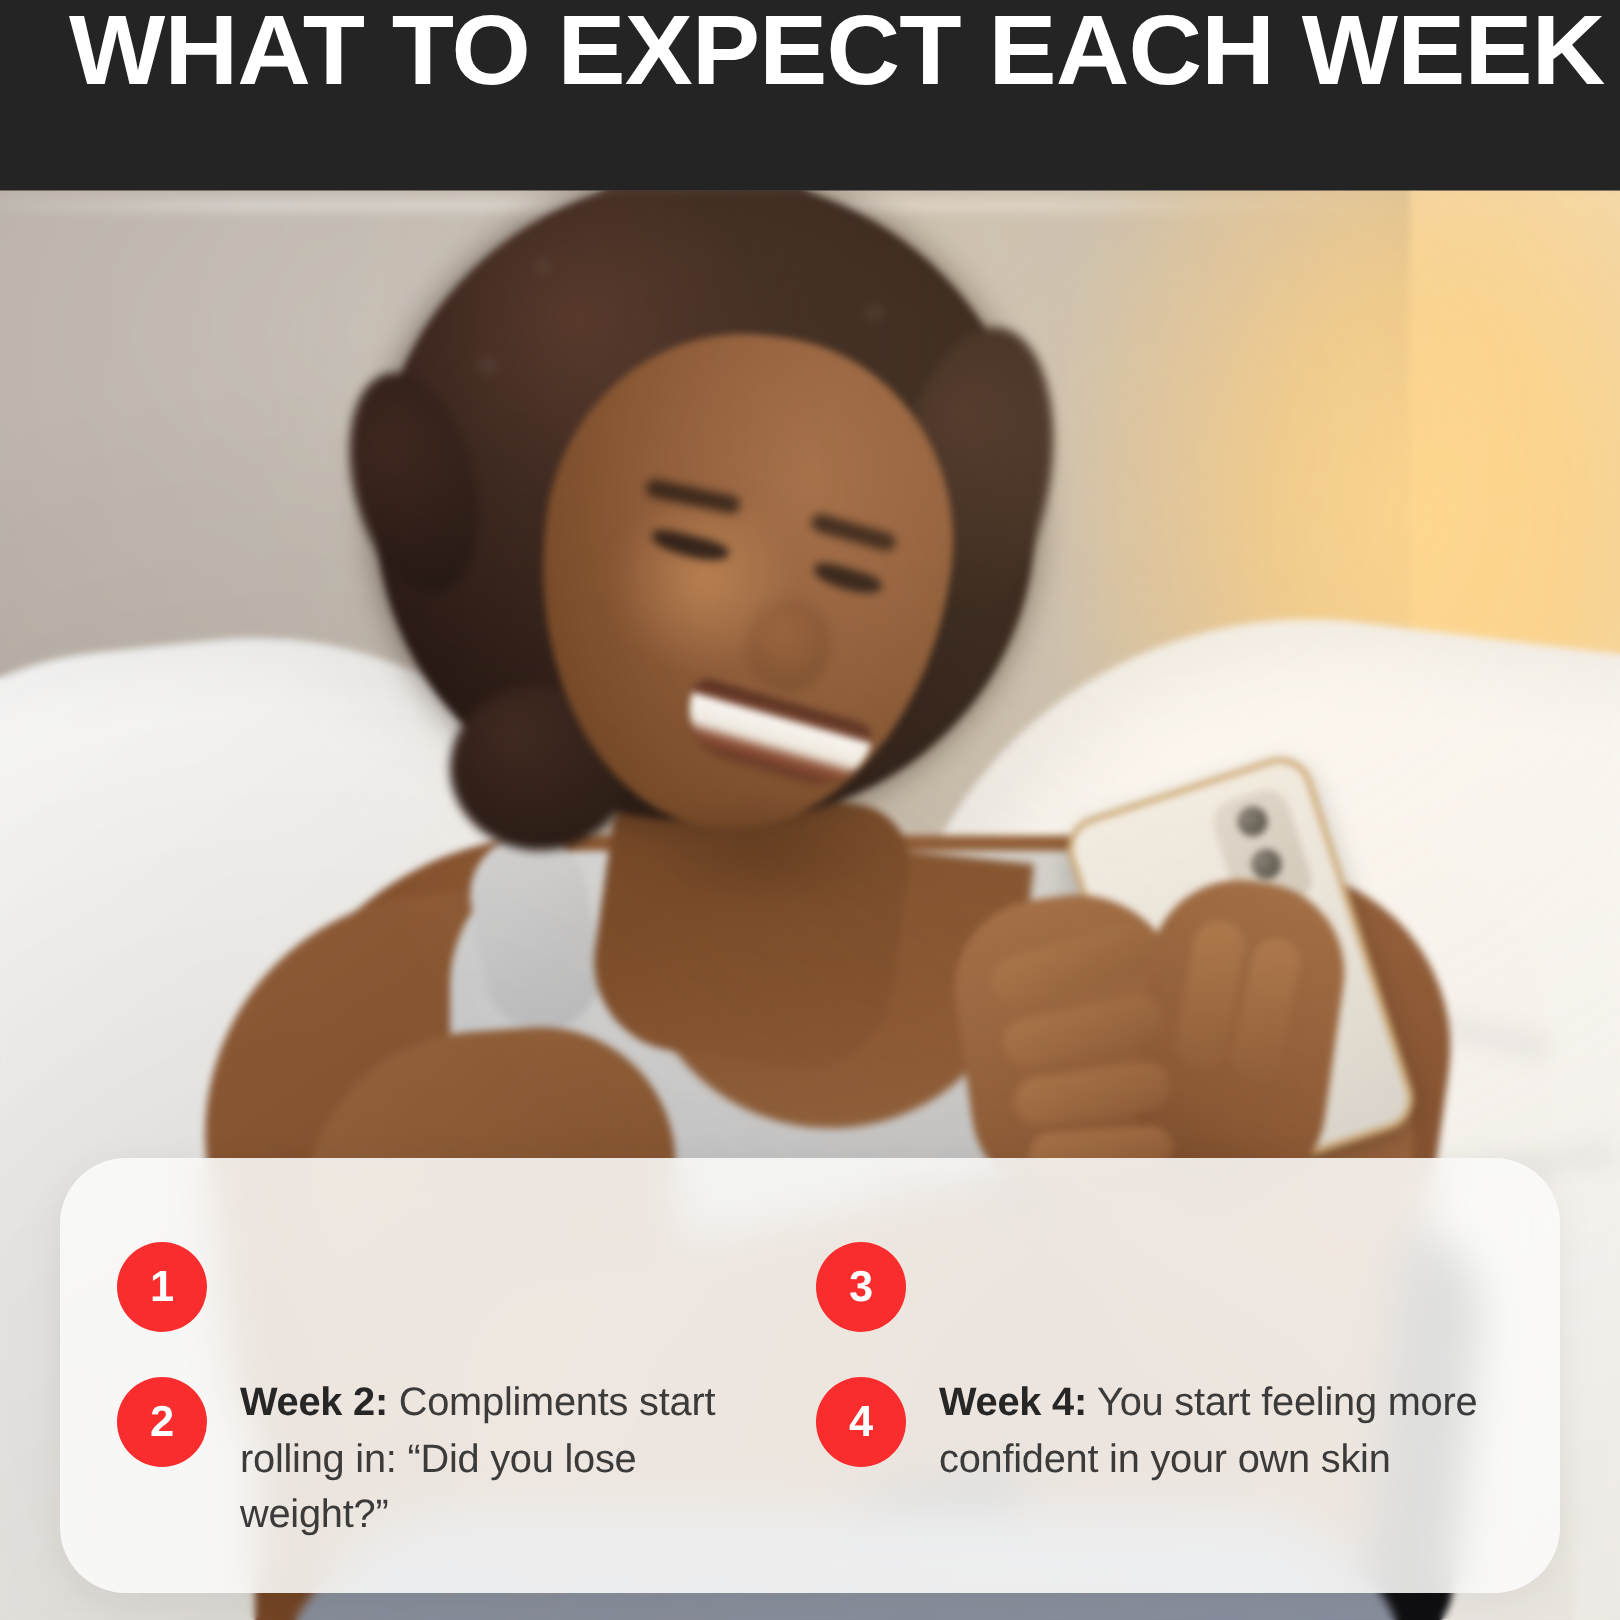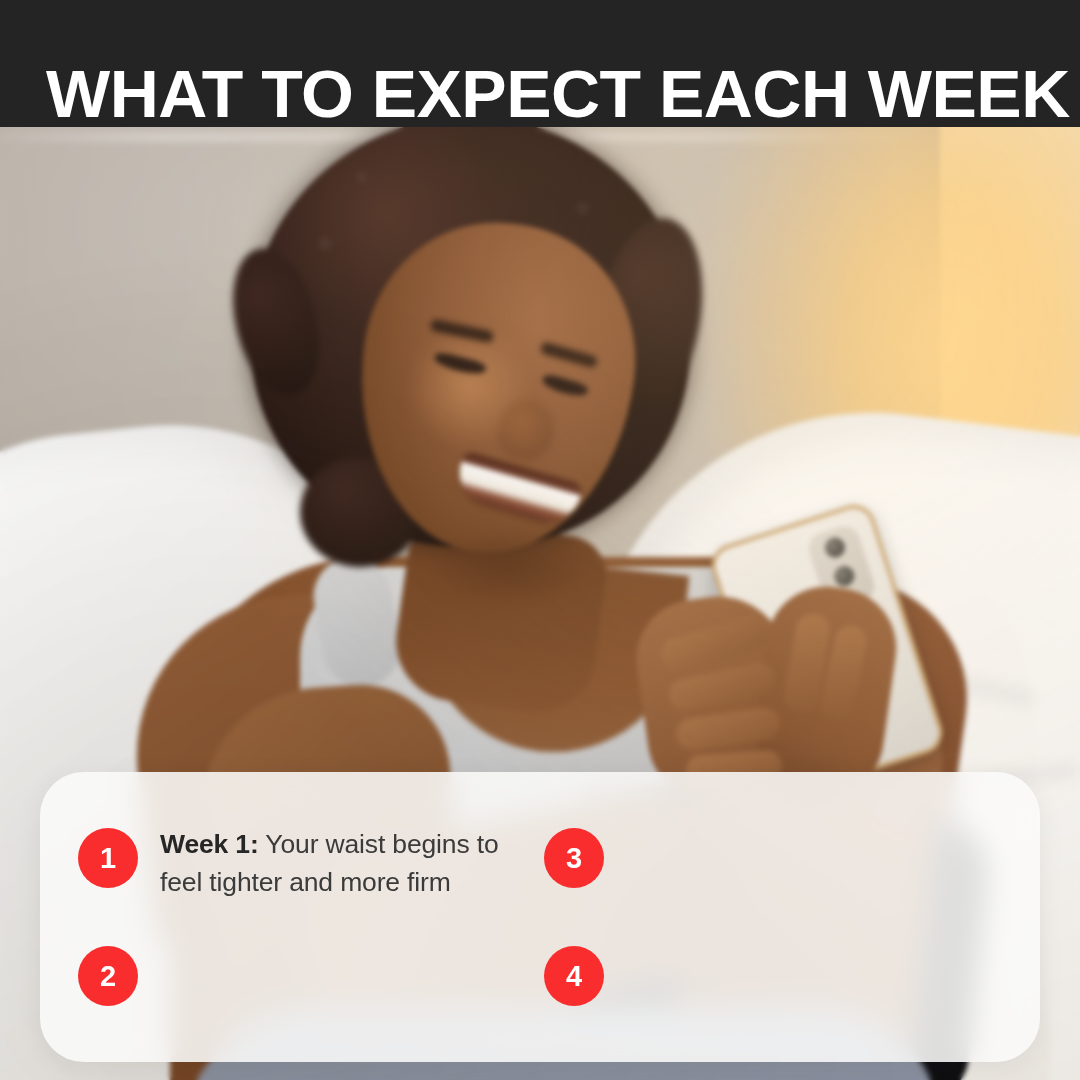--- a/index.html
+++ b/index.html
@@ -18,21 +18,21 @@
   }
 
   
   .header-bar {
     position: absolute;
     left: 0; top: 0;
     width: 1080px; height: 127px;
     background: #242424;
     z-index: 40;
     display: flex;
-    align-items: flex-end;
+    align-items: flex-start;
   }
   .header-title {
     margin-left: 46px;
     color: #ffffff;
     font-family: "Liberation Sans Narrow", "Liberation Sans", sans-serif;
     font-weight: 700;
     font-size: 66px;
     line-height: 1;
     letter-spacing: -0.5px;
     transform: scaleX(1.03);
@@ -567,33 +567,36 @@
 
   <div class="header-bar">
     <div class="header-title">WHAT TO EXPECT EACH WEEK</div>
   </div>
 
   <div class="card">
     <div class="grid">
 
       <div class="item up">
         <div class="badge">1</div>
-        <div class="item-text">
-          <span class="lead">Week 1:</span><span> Your waist begins to feel tighter and more firm</span>
-        </div>
       </div>
 
       <div class="item col-right up">
         <div class="badge">3</div>
       </div>
 
       <div class="item shift">
         <div class="badge">2</div>
+        <div class="item-text">
+          <span class="lead">Week 2:</span><span> Compliments start rolling in: “Did you lose weight?”</span>
+        </div>
       </div>
 
       <div class="item col-right shift">
         <div class="badge">4</div>
+        <div class="item-text">
+          <span class="lead">Week 4:</span><span> You start feeling more confident in your own skin</span>
+        </div>
       </div>
 
     </div>
   </div>
 
 </div>
 
 </body></html>

